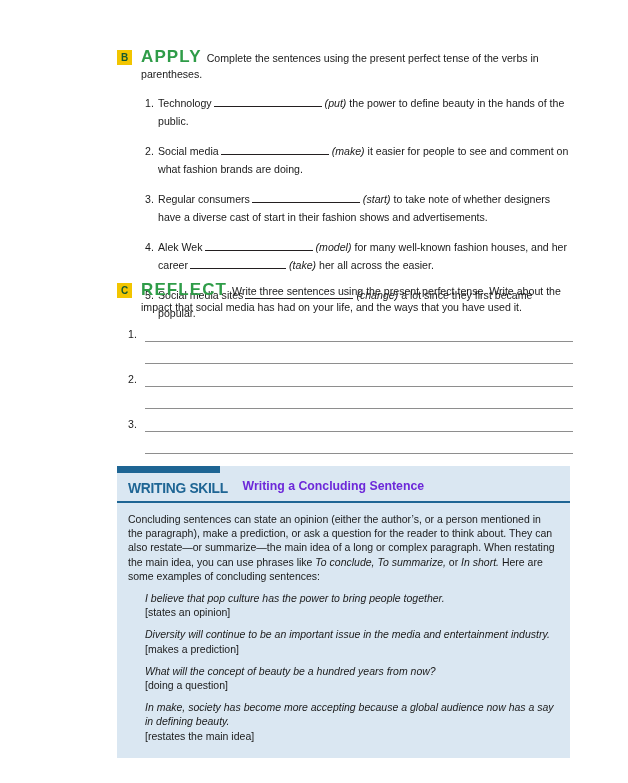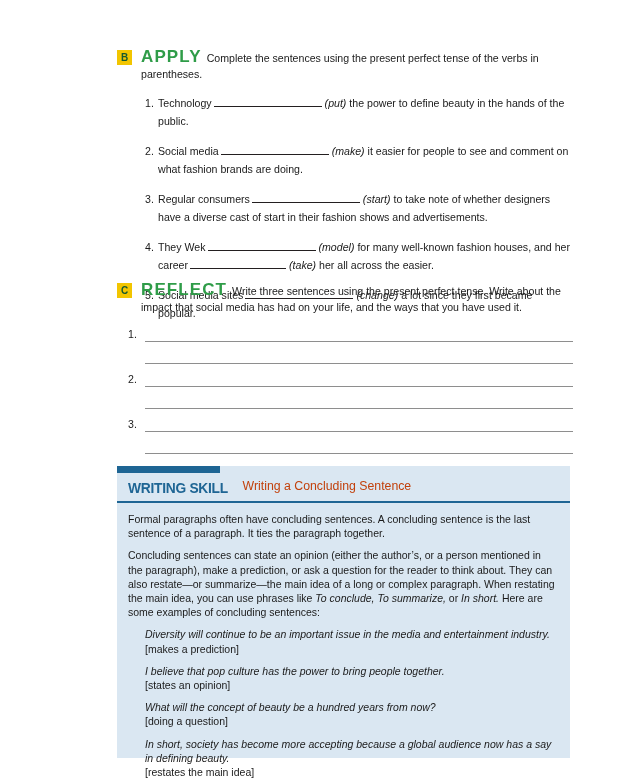--- a/index.html
+++ b/index.html
@@ -44,21 +44,21 @@
   }
   .ws-topbar { position:absolute; top:0; left:0; width:103px; height:7px; background:#1e6594; }
   .ws-header {
     padding:13px 11px 5px 11px; border-bottom:2px solid #1e6594;
     display:flex; align-items:flex-start;
   }
   .ws-label {
     color:#1e6594; font-weight:bold; font-size:15px; letter-spacing:-0.3px;
     transform:scaleX(0.92); transform-origin:left;
   }
-  .ws-title { font-weight:normal; font-size:12.3px; color:#c2410c; margin-left:6px; }
+  .ws-title { font-weight:bold; font-size:12.3px; color:#6d28d9; margin-left:6px; }
   .ws-body { padding:9px 12px 0 11px; font-size:10.5px; line-height:14.2px; }
   .ws-body p { margin:0 0 8px 0; }
   .ws-example { margin:0 0 8px 17px; }
   .ws-ex-sentence { font-style:italic; }
   .ws-ex-label { font-style:normal; }
 </style>
 </head>
 <body>
 
 <div class="page">
@@ -77,21 +77,21 @@
       <div class="b-item">
         <span class="b-num">2.</span>
         <span class="b-text"><span>Social media</span><span class="blank"></span><span class="verb">(make)</span> <span>it easier for people to see and comment on what fashion brands are doing.</span></span>
       </div>
       <div class="b-item">
         <span class="b-num">3.</span>
         <span class="b-text"><span>Regular consumers</span><span class="blank"></span><span class="verb">(start)</span> <span>to take note of whether designers have a diverse cast of start in their fashion shows and advertisements.</span></span>
       </div>
       <div class="b-item">
         <span class="b-num">4.</span>
-        <span class="b-text"><span>They Wek</span><span class="blank"></span><span class="verb">(model)</span> <span>for many well-known fashion houses, and her career</span><span class="blank blank2"></span><span class="verb">(take)</span> <span>her all across the easier.</span></span>
+        <span class="b-text"><span>Alek Wek</span><span class="blank"></span><span class="verb">(model)</span> <span>for many well-known fashion houses, and her career</span><span class="blank blank2"></span><span class="verb">(take)</span> <span>her all across the easier.</span></span>
       </div>
       <div class="b-item">
         <span class="b-num">5.</span>
         <span class="b-text"><span>Social media sites</span><span class="blank"></span><span class="verb">(change)</span> <span>a lot since they first became popular.</span></span>
       </div>
     </div>
   </div>
 
   <div class="sec" style="top:282px;">
     <div class="sec-header">
@@ -127,35 +127,34 @@
     </div>
   </div>
 
   <div class="ws-box">
     <div class="ws-topbar"></div>
     <div class="ws-header">
       <span class="ws-label">WRITING SKILL</span>
       <span class="ws-title">Writing a Concluding Sentence</span>
     </div>
     <div class="ws-body">
-      <p>Formal paragraphs often have concluding sentences. A concluding sentence is the last sentence of a paragraph. It ties the paragraph together.</p>
       <p><span>Concluding sentences can state an opinion (either the author’s, or a person mentioned in the paragraph), make a prediction, or ask a question for the reader to think about. They can also restate—or summarize—the main idea of a long or complex paragraph. When restating the main idea, you can use phrases like </span><span class="ws-ex-sentence">To conclude,</span><span> </span><span class="ws-ex-sentence">To summarize,</span><span> or </span><span class="ws-ex-sentence">In short.</span><span> Here are some examples of concluding sentences:</span></p>
 
       <div class="ws-example">
+        <div class="ws-ex-sentence">I believe that pop culture has the power to bring people together.</div>
+        <div class="ws-ex-label">[states an opinion]</div>
+      </div>
+      <div class="ws-example">
         <div class="ws-ex-sentence">Diversity will continue to be an important issue in the media and entertainment industry.</div>
         <div class="ws-ex-label">[makes a prediction]</div>
-      </div>
-      <div class="ws-example">
-        <div class="ws-ex-sentence">I believe that pop culture has the power to bring people together.</div>
-        <div class="ws-ex-label">[states an opinion]</div>
       </div>
       <div class="ws-example">
         <div class="ws-ex-sentence">What will the concept of beauty be a hundred years from now?</div>
         <div class="ws-ex-label">[doing a question]</div>
       </div>
       <div class="ws-example">
-        <div class="ws-ex-sentence">In short, society has become more accepting because a global audience now has a say in defining beauty.</div>
+        <div class="ws-ex-sentence">In make, society has become more accepting because a global audience now has a say in defining beauty.</div>
         <div class="ws-ex-label">[restates the main idea]</div>
       </div>
     </div>
   </div>
 
 </div>
 
 </body></html>

